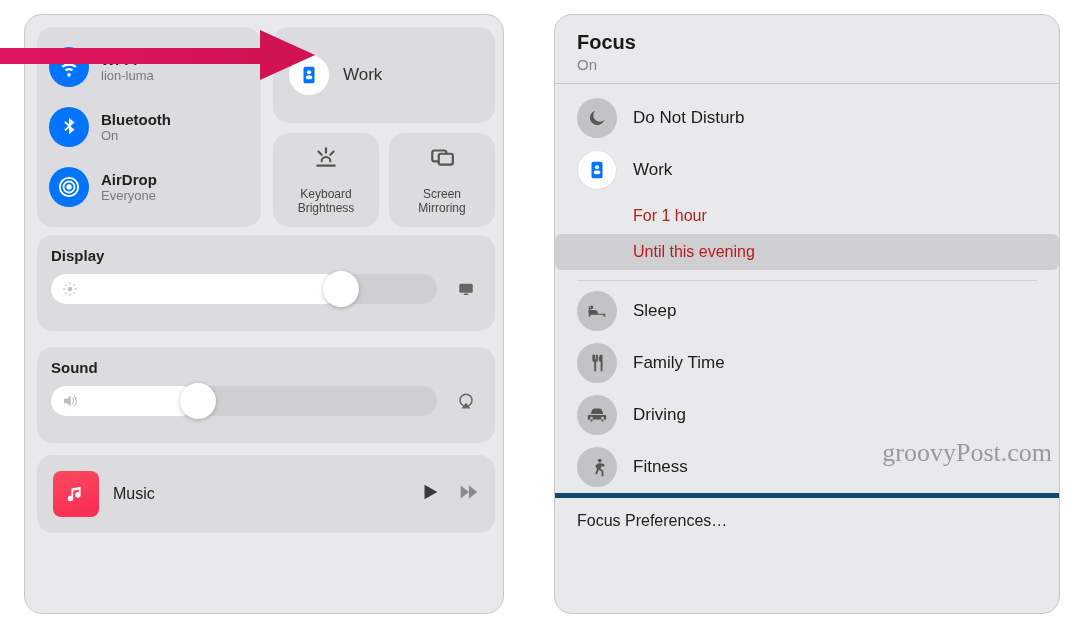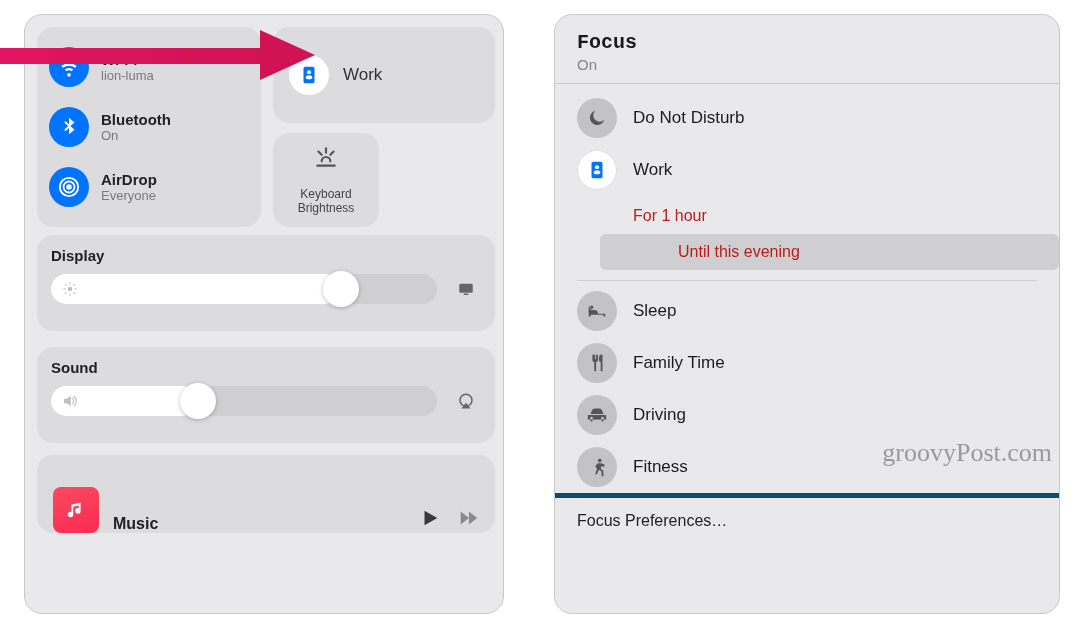--- a/index.html
+++ b/index.html
@@ -82,58 +82,58 @@
   .slider-icon {
     position: absolute; left: 10px; top: 50%; transform: translateY(-50%);
     color: #bfbfc2; display:flex;
   }
   .slider-side-icon {
     width: 30px; height: 30px; display:flex; align-items:center; justify-content:center;
     color: #666;
   }
   .slider-side-icon svg, .slider-icon svg{ width:18px; height:18px; }
   
-  #tile-music { left: 12px; top: 440px; width: 458px; height: 78px; padding: 0 16px; display: flex; align-items:flex-end;font-weight:bold; }
+  #tile-music { left: 12px; top: 440px; width: 458px; height: 78px; padding: 0 16px; display: flex; align-items:center; }
   .music-art {
     width: 46px; height: 46px; border-radius: 8px;
     background: linear-gradient(160deg,#fb4a5e,#fa2a54);
     display:flex; align-items:center; justify-content:center;
     color:#fff; margin-right: 14px;
   }
   .music-art svg{width:22px;height:22px;}
   #tile-music .title{ font-size:16px; color:#222; flex:1;}
   .music-ctrl { display:flex; gap:16px; color:#3a3a3c; }
   .music-ctrl svg{ width:22px; height:22px;}
   .music-ctrl .dim{ color:#8a8a8e;}
   
   #fp {
     left: 554px;
     top: 14px;
     width: 506px;
     height: 600px;
     padding: 0;
   }
   #fp-head { padding: 16px 22px 10px 22px; }
-  #fp-head .t { font-size: 20px; font-weight: 700; color:#1a1a1a;font-family:Liberation Mono, monospace;}
+  #fp-head .t { font-size: 20px; font-weight: 700; color:#1a1a1a;}
   #fp-head .s { font-size: 15px; color:#858589; margin-top:2px;}
   .hr { height:1px; background:#c8c8cb; margin:0; }
   #fp-list { padding: 8px 0 0 0; }
   .frow {
     display:flex; align-items:center;
     padding: 6px 22px; height: 52px;
   }
   .frow .bubble { margin-right: 16px; }
   .frow .label { font-size: 17px; color:#1c1c1c; }
   .sub-opts { margin: 2px 0 10px 0; }
   .sub-opt {
     padding-left: 78px;
     height: 36px; display:flex; align-items:center;
     font-size: 16px; color:#b91c1c;
   }
-  .sub-opt.sel { background:#cfcfd2; border-radius:6px;margin-left:45px; }
+  .sub-opt.sel { background:#cfcfd2; border-radius:6px; }
   .thin-hr { height:1px; background:#d0d0d3; margin: 4px 22px; }
   #fp-pref {
     border-top:5px solid #0c4a6e;
     padding: 14px 22px; font-size:16px; color:#222;
   }
   
   #arrow {
     position:absolute;
     left: 0px; top: 30px;
     width: 320px; height: 50px;
@@ -208,20 +208,30 @@
         <line x1="12" y1="4" x2="12" y2="8"></line>
           <line x1="5" y1="7" x2="8" y2="10"></line>
           <line x1="19" y1="7" x2="16" y2="10"></line>
         <path d="M8 16a4 4 0 018 0"></path>
       </svg>
     </span>
     <div class="cap" style="white-space:pre-line">Keyboard
 Brightness</div>
   </div>
 
+  <div id="tile-sm" class="tile mini-tile">
+    <span>
+      <svg viewBox="0 0 24 24" fill="none" stroke="currentColor" stroke-width="2">
+        <rect x="3" y="6" width="13" height="10" rx="2"></rect>
+        <rect x="9" y="9" width="13" height="10" rx="2" fill="#dcdcde"></rect>
+      </svg>
+    </span>
+    <div class="cap" style="white-space:pre-line">Screen
+Mirroring</div>
+  </div>
 
   <div id="tile-display" class="tile">
     <div class="slider-head">Display</div>
     <div class="slider-row">
       <div class="slider-track">
         <div class="slider-fill" style="width:75%"></div>
         <span class="slider-icon">
           <svg viewBox="0 0 24 24" fill="currentColor">
               <circle cx="12" cy="12" r="3"></circle>
               <g stroke="currentColor" stroke-width="1.5">

